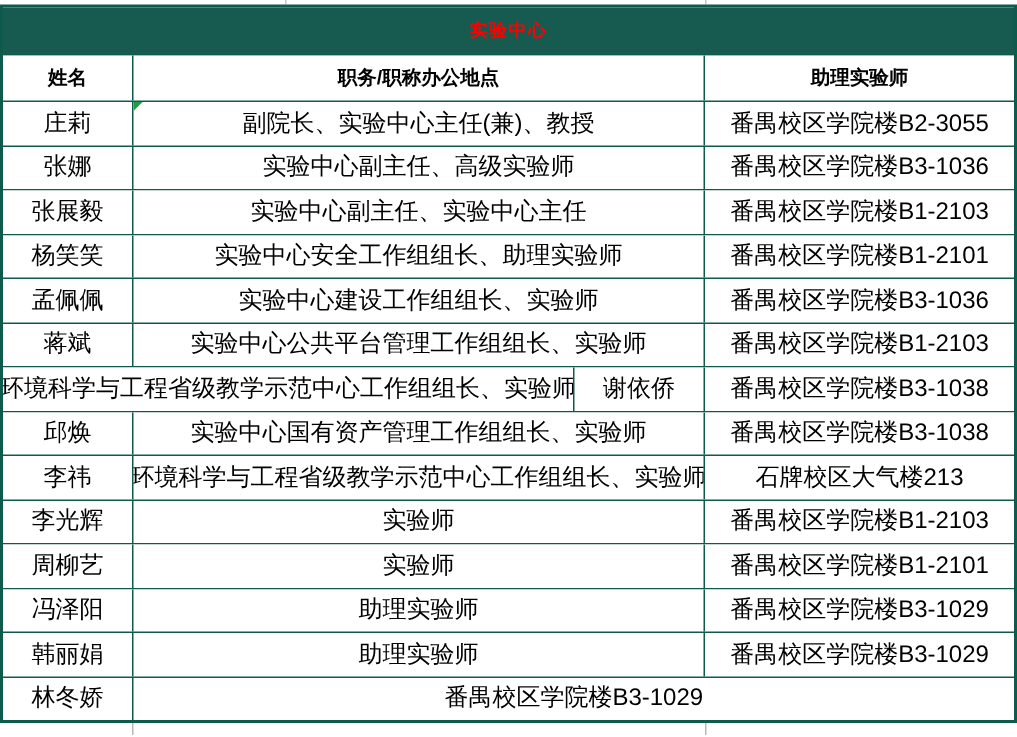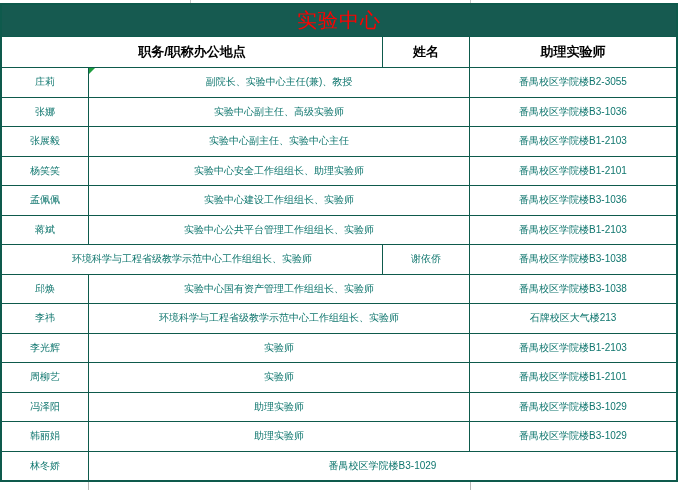--- a/index.html
+++ b/index.html
@@ -43,22 +43,22 @@
     height: 31px;
     flex: 0 0 31px;
     background: #165a50;
     border-bottom: 1px solid #0e5a4c;
     display: flex;
     align-items: center;
     justify-content: center;
   }
   .title-text {
     color: #ff0000;
-    font-size: 20px;
-    font-weight: normal;
+    font-size: 12px;
+    font-weight: bold;
     letter-spacing: 1px;
   }
   .header-row {
     height: 30px;
     flex: 0 0 30px;
     display: flex;
     border-bottom: 1px solid #0e5a4c;
     background: #ffffff;
   }
   .header-row .td {
@@ -77,22 +77,22 @@
     background: #ffffff;
   }
   .tr:not(:last-child) {
     border-bottom: 1px solid #0e5a4c;
   }
   .td {
     display: flex;
     align-items: center;
     justify-content: center;
     box-sizing: border-box;
-    font-size: 10px;
-    color: #0f766e;
+    font-size: 16px;
+    color: #000000;
     position: relative;
     overflow: hidden;
     white-space: nowrap;
   }
   .td.c-name {
     width: 87px;
     flex: 0 0 87px;
     border-right: 1px solid #0e5a4c;
   }
   .td.c-position {
@@ -136,22 +136,22 @@
     <div class="gridstub-top" style="left:470px"></div>
   </div>
 
   <div class="lab-table">
 
     <div class="title-bar">
       <span class="title-text">实验中心</span>
     </div>
 
     <div class="header-row">
+      <div class="td c-name">姓名</div>
       <div class="td c-position">职务/职称办公地点</div>
-      <div class="td c-name">姓名</div>
       <div class="td c-location">助理实验师</div>
     </div>
 
     <div class="tbody">
         <div class="tr">
     <div class="td c-name">庄莉</div>
     <div class="td c-position"><span class="corner-marker" style="display: block;"></span>副院长、实验中心主任(兼)、教授</div>
     <div class="td c-location">番禺校区学院楼B2-3055</div>
   </div>
         <div class="tr">

